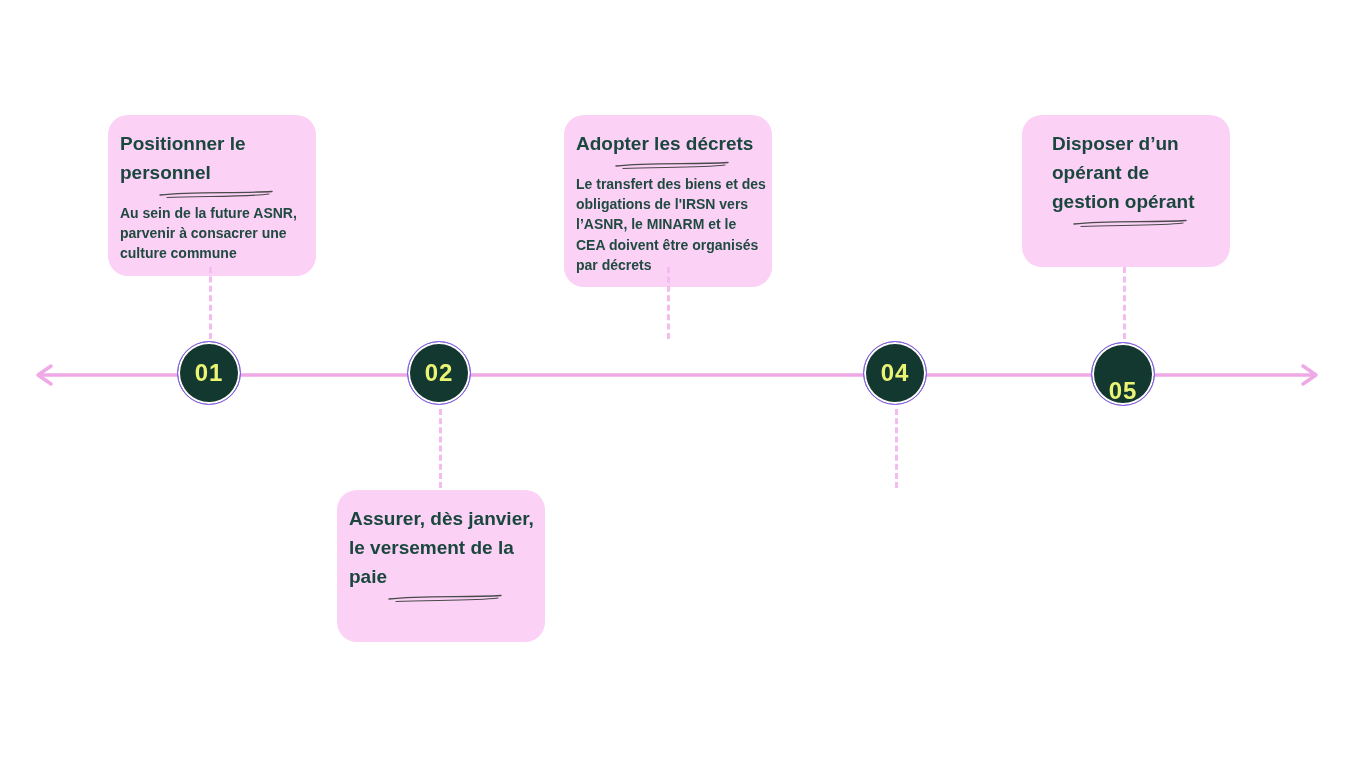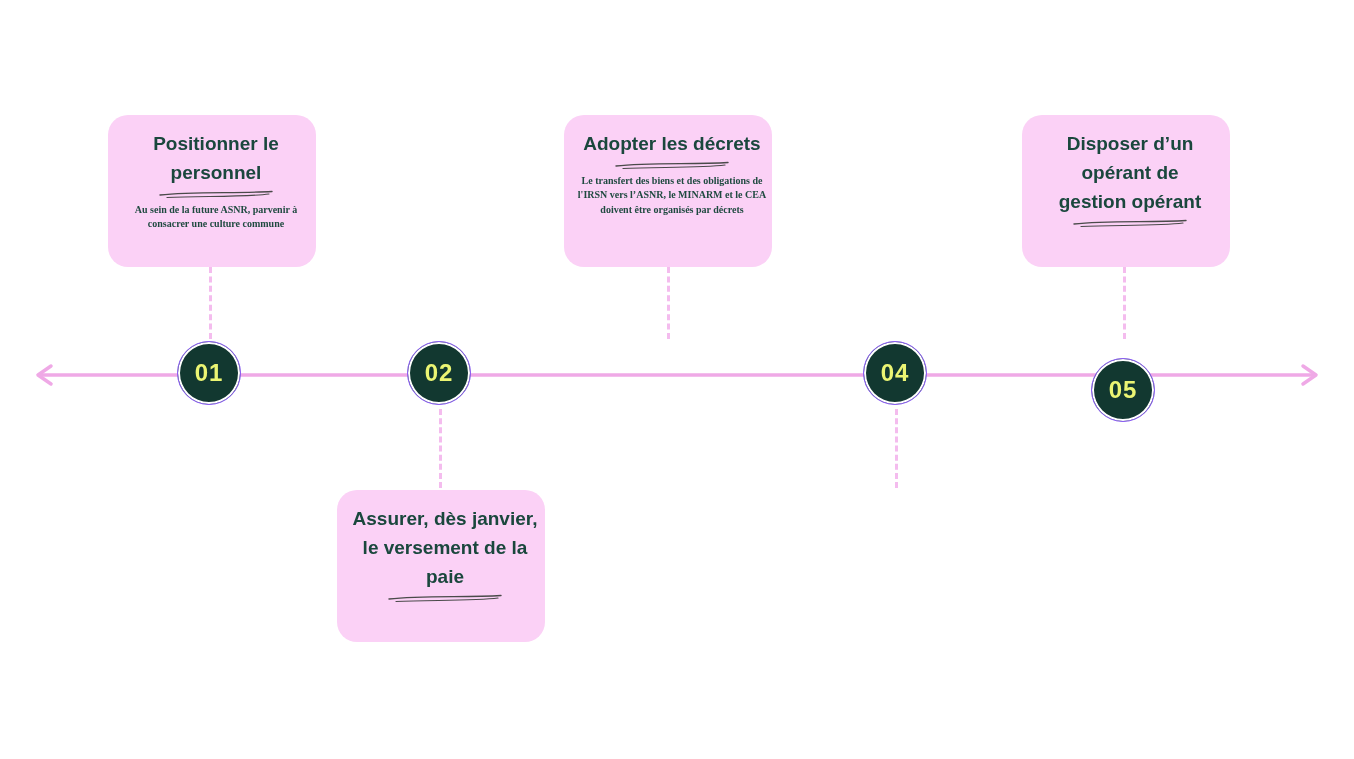--- a/index.html
+++ b/index.html
@@ -22,42 +22,41 @@
     pointer-events: none;
   }
   .card {
     position: absolute;
     width: 208px;
     min-height: 152px;
     box-sizing: border-box;
     background: #fbd1f6;
     border-radius: 20px;
     padding: 15px 4px 12px 12px;
-    text-align: center;
+    text-align: left;
   }
   .card-title {
     color: #1a473d;
     font-size: 19px;
     font-weight: 700;
     line-height: 1.52;
   }
   .card-title.narrow {
     padding: 0 18px;
   }
   .squiggle {
     display: block;
     margin: 1px auto 4px auto;
   }
   .card-body {
     color: #1f4a40;
-    font-size: 10px;
+    font-size: 14px;
     font-weight: 600;
     line-height: 1.45;
     margin-top: 4px;
-    font-family: Liberation Serif, serif;
   }
   .connector {
     position: absolute;
     width: 0;
     border-left: 3px dashed #f4bcee;
   }
   .node {
     position: absolute;
     width: 62px;
     height: 62px;
@@ -128,17 +127,17 @@
   <div class="connector" style="left:895px; top:409px; height:79px;"></div>
 
   <div class="card" style="left:1022px; top:115px;">
     <div class="card-title narrow">Disposer d’un opérant de gestion opérant</div>
     <svg class="squiggle" width="118" height="10" viewBox="0 0 118 10">
       <path d="M3 6 C 35 2.5, 80 4.5, 115 2.5" fill="none" stroke="#4a4a4a" stroke-width="1.4" stroke-linecap="round"></path>
       <path d="M10 8.5 C 45 7, 90 8, 112 5" fill="none" stroke="#4a4a4a" stroke-width="1.2" stroke-linecap="round"></path>
     </svg>
   </div>
   <div class="connector" style="left:1123px; top:267px; height:72px;"></div>
-  <div class="node" style="left:1091px; top:358px;">
+  <div class="node" style="left:1091px; top:342px;align-items:flex-end;">
     <span class="node-number">05</span>
   </div>
 
 </div>
 
 </body></html>

